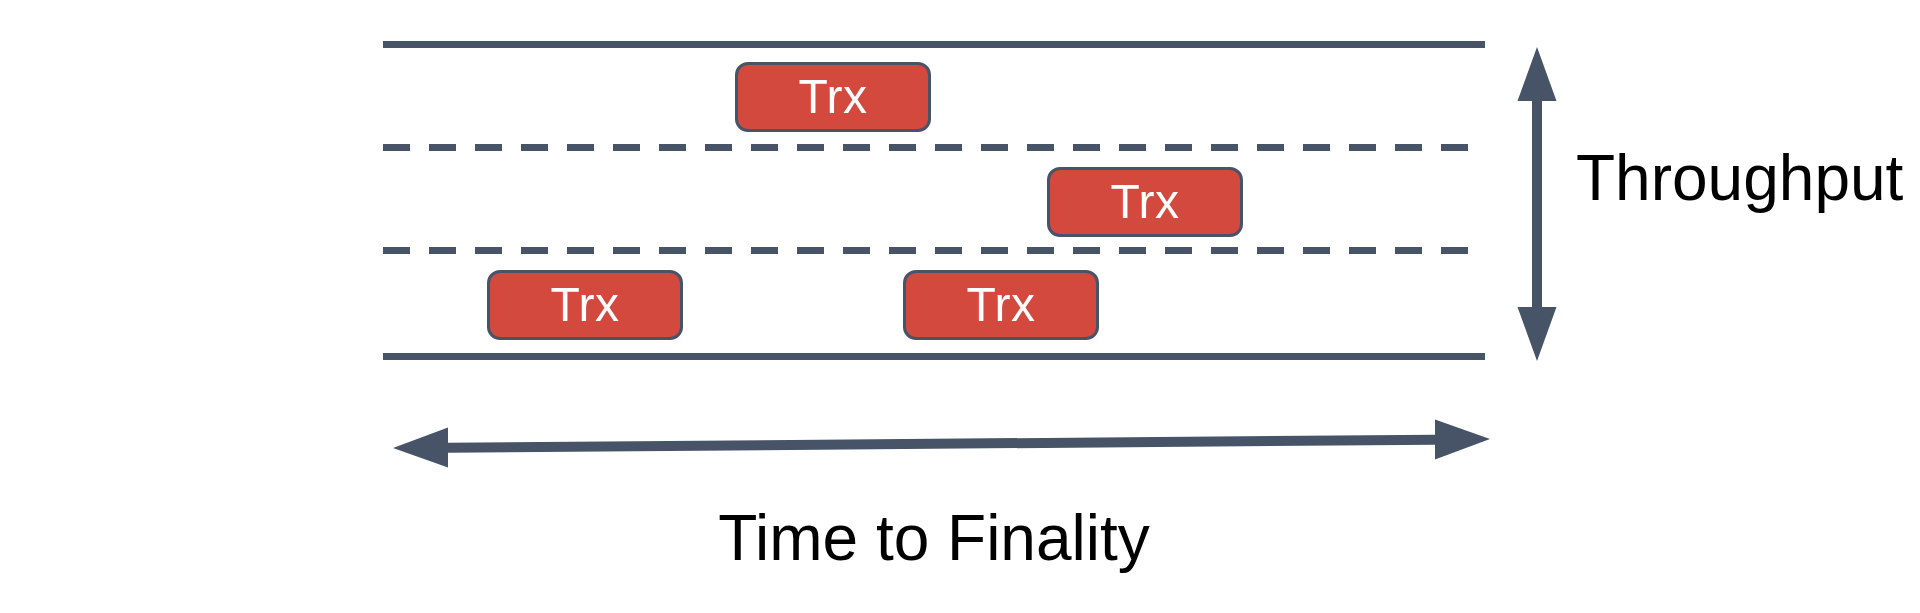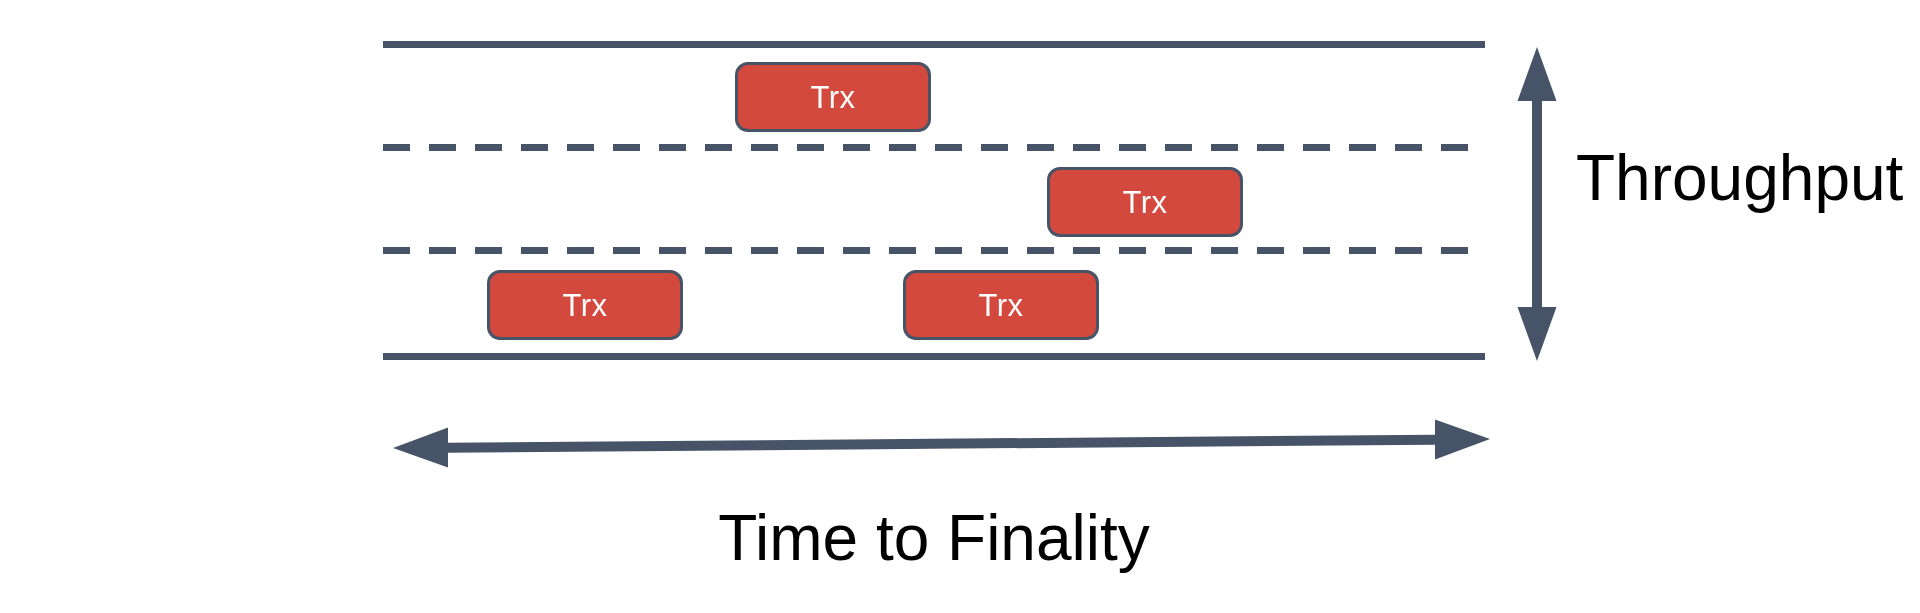--- a/index.html
+++ b/index.html
@@ -49,21 +49,21 @@
     border-radius:13px;
     box-sizing:border-box;
     display:flex;align-items:center;justify-content:center;
   }
   .trx-box.a{left:735px;top:62px;}
   .trx-box.b{left:1047px;top:167px;}
   .trx-box.c{left:487px;top:270px;}
   .trx-box.d{left:903px;top:270px;}
   .trx-label{
     color:var(--trx-text);
-    font-size:31px;line-height:1;
+    font-size:48px;line-height:1;
     letter-spacing:0.5px;
   }
   
   svg.arrows{
     position:absolute;left:0;top:0;
     width:1920px;height:613px;
     pointer-events:none;
   }
   
   .axis-label{

